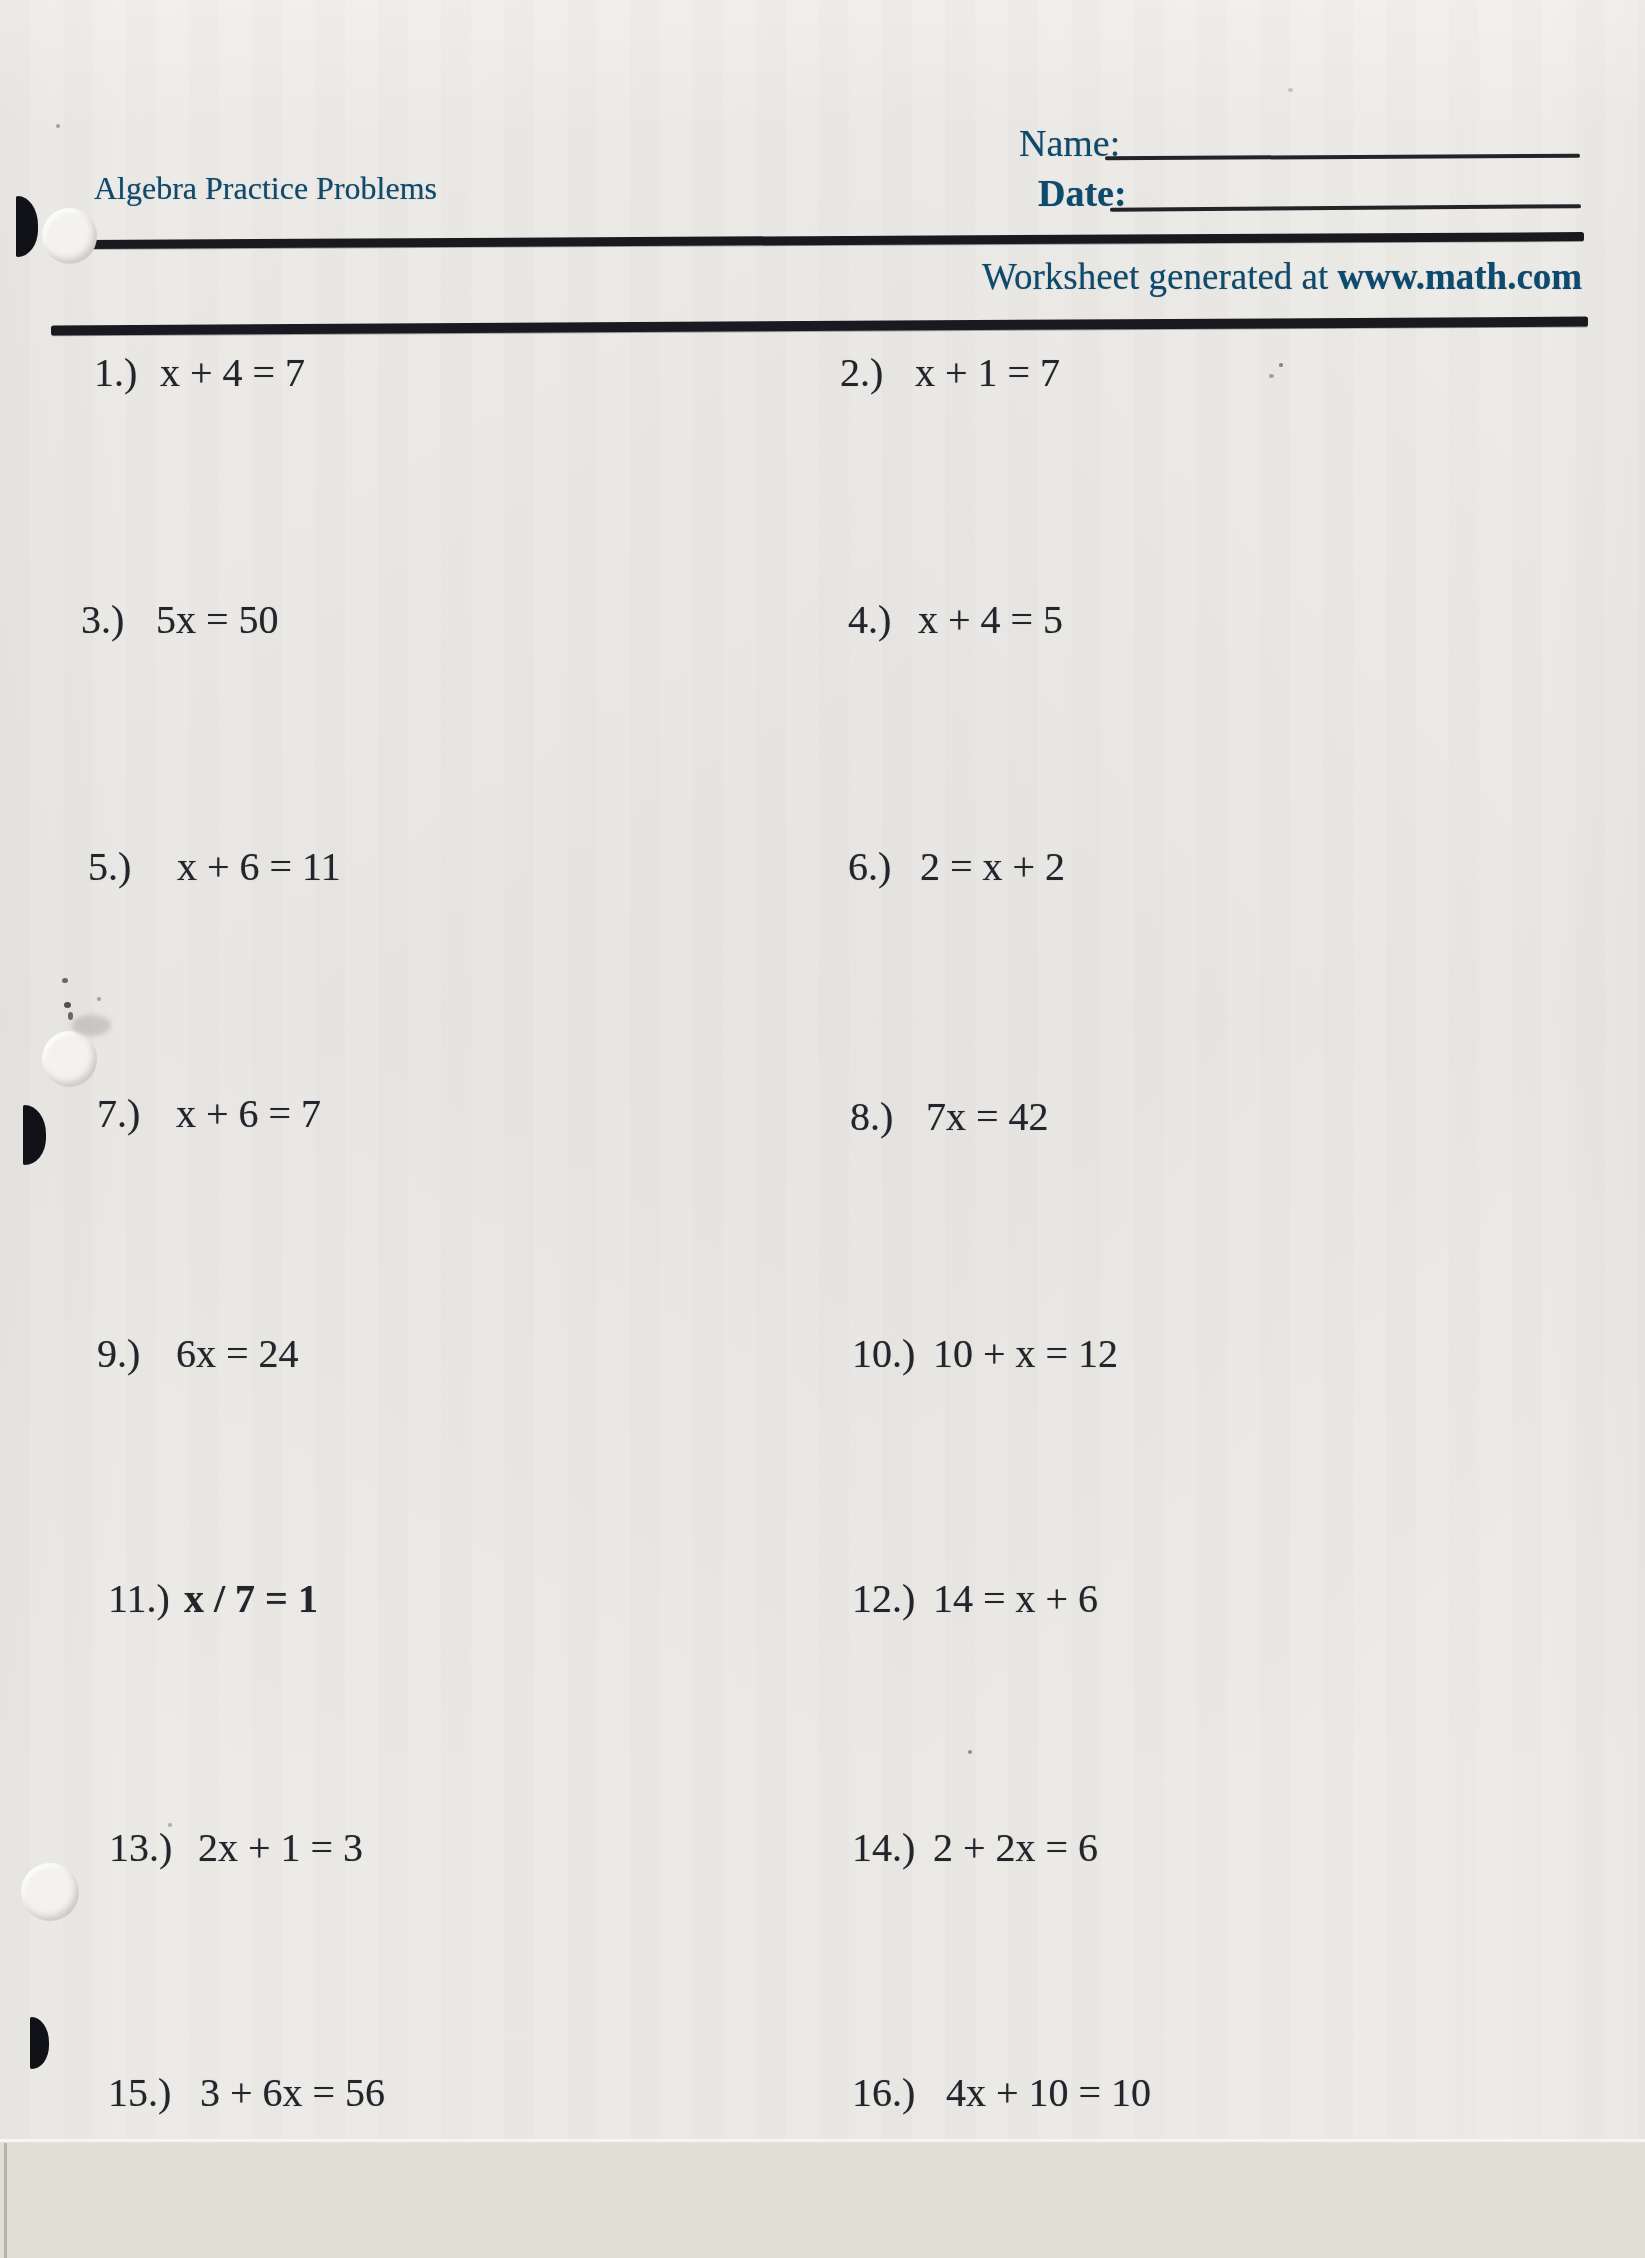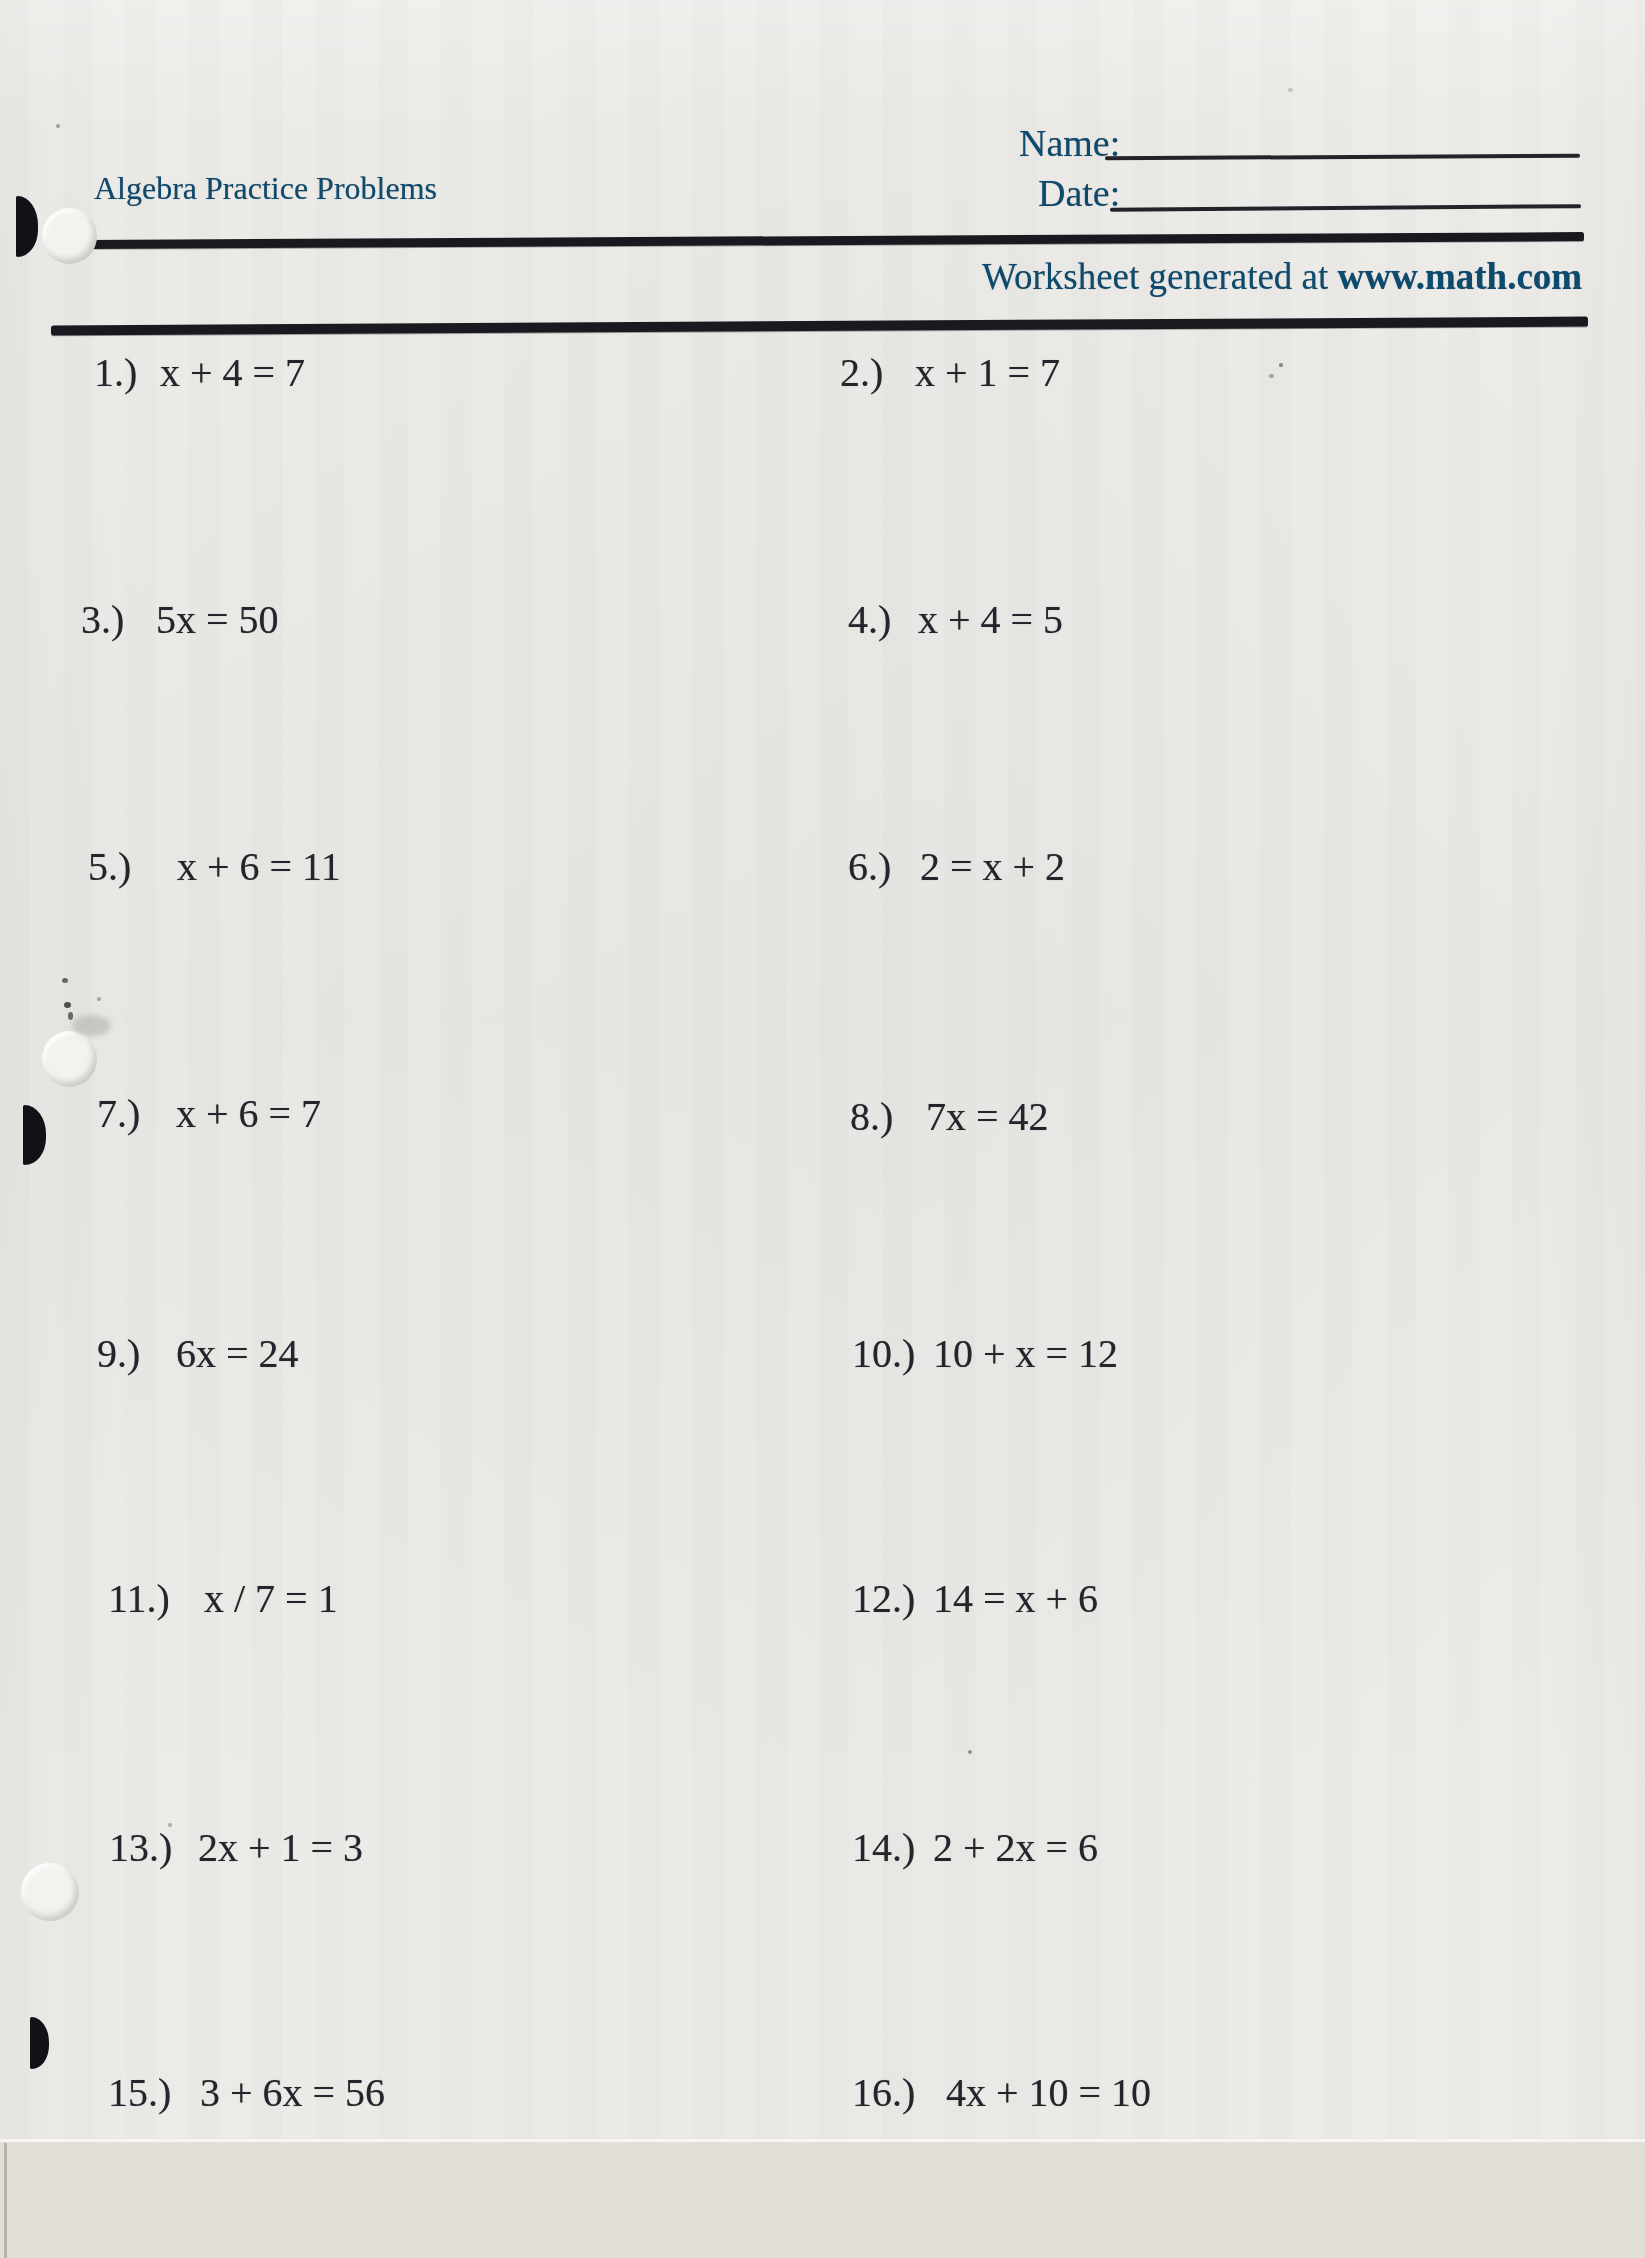--- a/index.html
+++ b/index.html
@@ -35,21 +35,21 @@
 </head>
 <body>
 
 <div class="texture"></div>
 
 <div class="txt title" style="left:94px;top:172px;">Algebra Practice Problems</div>
 
 <div class="txt label" style="left:1019px;top:124px;">Name:</div>
 <div class="fill-line" style="left:1105px;top:155px;width:475px;transform:rotate(-0.3deg);"></div>
 
-<div class="txt label" style="left:1038px;top:174px;">Date:</div>
+<div class="txt label" style="left:1038px;top:174px;font-weight:bold;">Date:</div>
 <div class="fill-line" style="left:1110px;top:206px;width:471px;transform:rotate(-0.45deg);"></div>
 
 <div class="rule" style="left:84px;top:236px;width:1500px;height:8.8px;transform:rotate(-0.3deg);"></div>
 
 <div class="txt note" style="left:982px;top:258px;"><span>Worksheet generated at </span><b>www.math.com</b></div>
 
 <div class="rule" style="left:51px;top:321px;width:1537px;height:9.7px;transform:rotate(-0.33deg);"></div>
 
 <div id="problems">
     <div>
@@ -87,21 +87,21 @@
     <div>
       <span class="problem-num" style="left: 97px; top: 1334px;">9.)</span>
       <span class="problem-eq" style="left: 176px; top: 1334px;">6x = 24</span>
     </div>
     <div>
       <span class="problem-num" style="left: 852px; top: 1334px;">10.)</span>
       <span class="problem-eq" style="left: 933px; top: 1334px; text-align: center;">10 + x = 12</span>
     </div>
     <div>
       <span class="problem-num" style="left: 108px; top: 1579px;">11.)</span>
-      <span class="problem-eq" style="left: 204px; top: 1579px;">x / 7 = 1</span>
+      <span class="problem-eq" style="left: 184px; top: 1579px; font-weight: bold;">x / 7 = 1</span>
     </div>
     <div>
       <span class="problem-num" style="left: 852px; top: 1579px;">12.)</span>
       <span class="problem-eq" style="left: 933px; top: 1579px;">14 = x + 6</span>
     </div>
     <div>
       <span class="problem-num" style="left: 109px; top: 1828px;">13.)</span>
       <span class="problem-eq" style="left: 198px; top: 1828px;">2x + 1 = 3</span>
     </div>
     <div>

